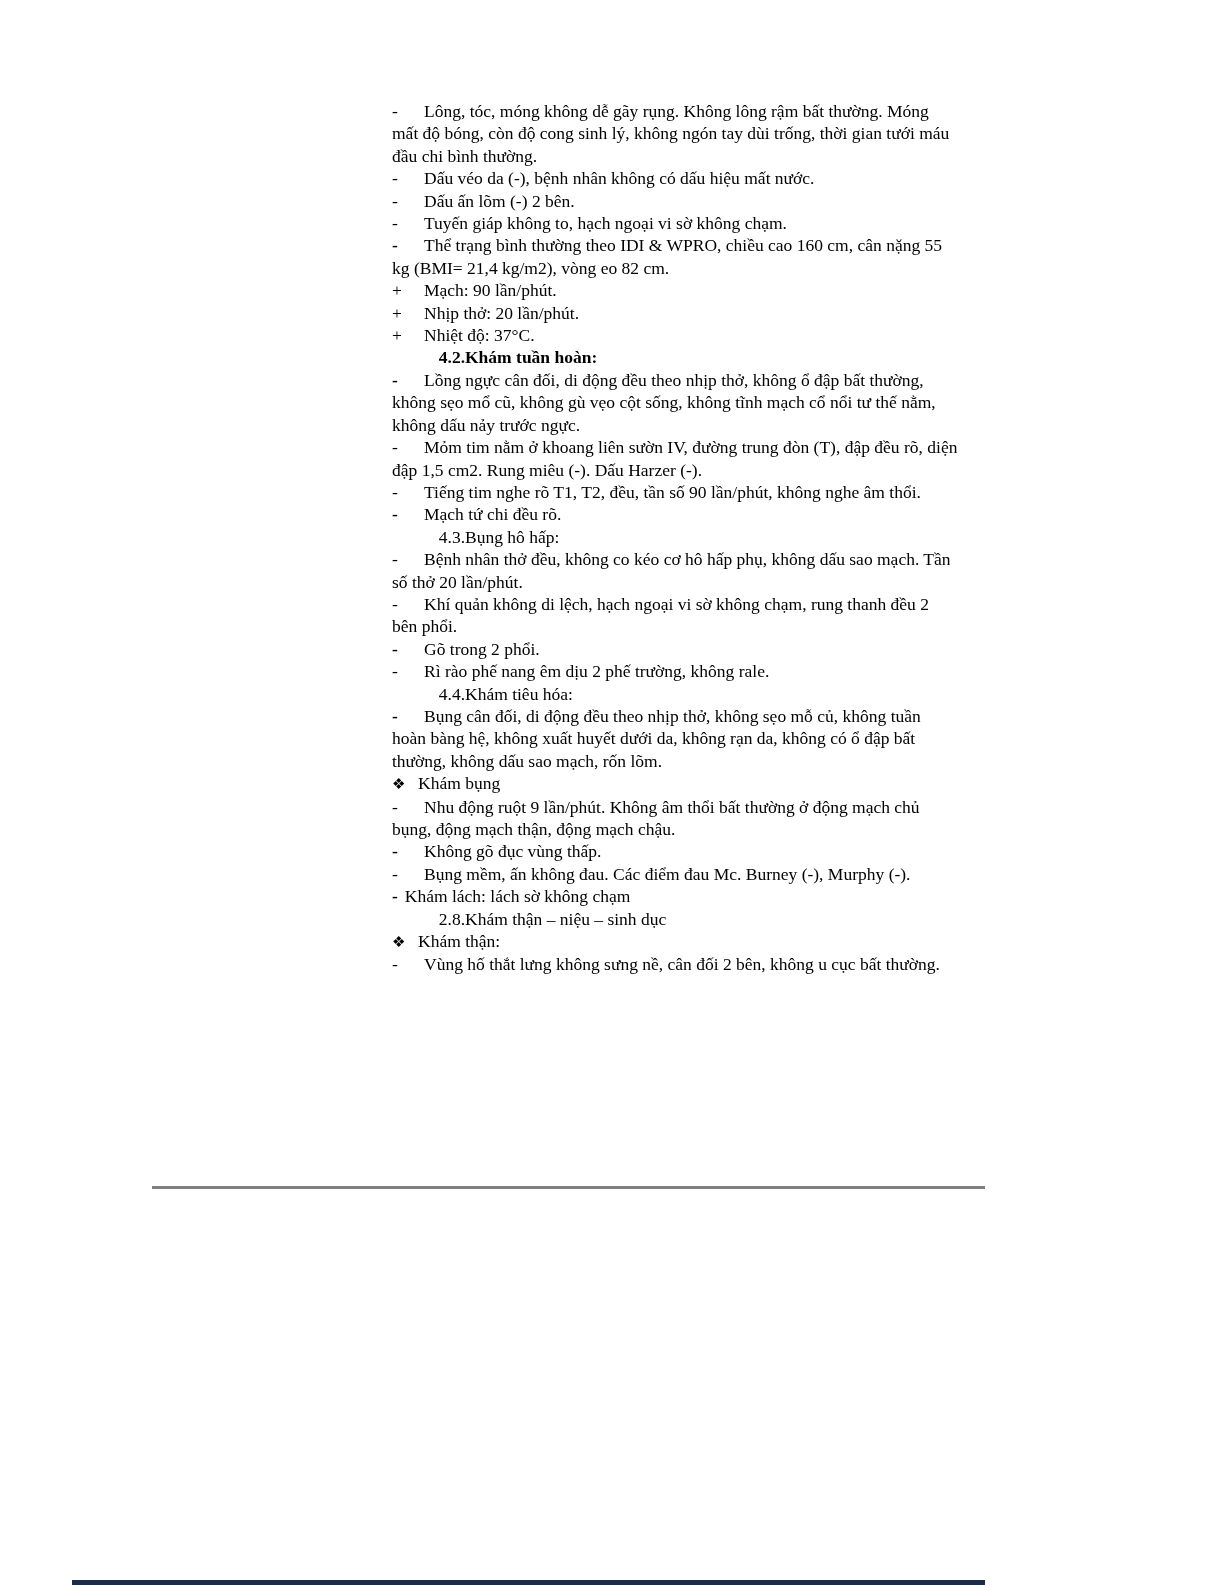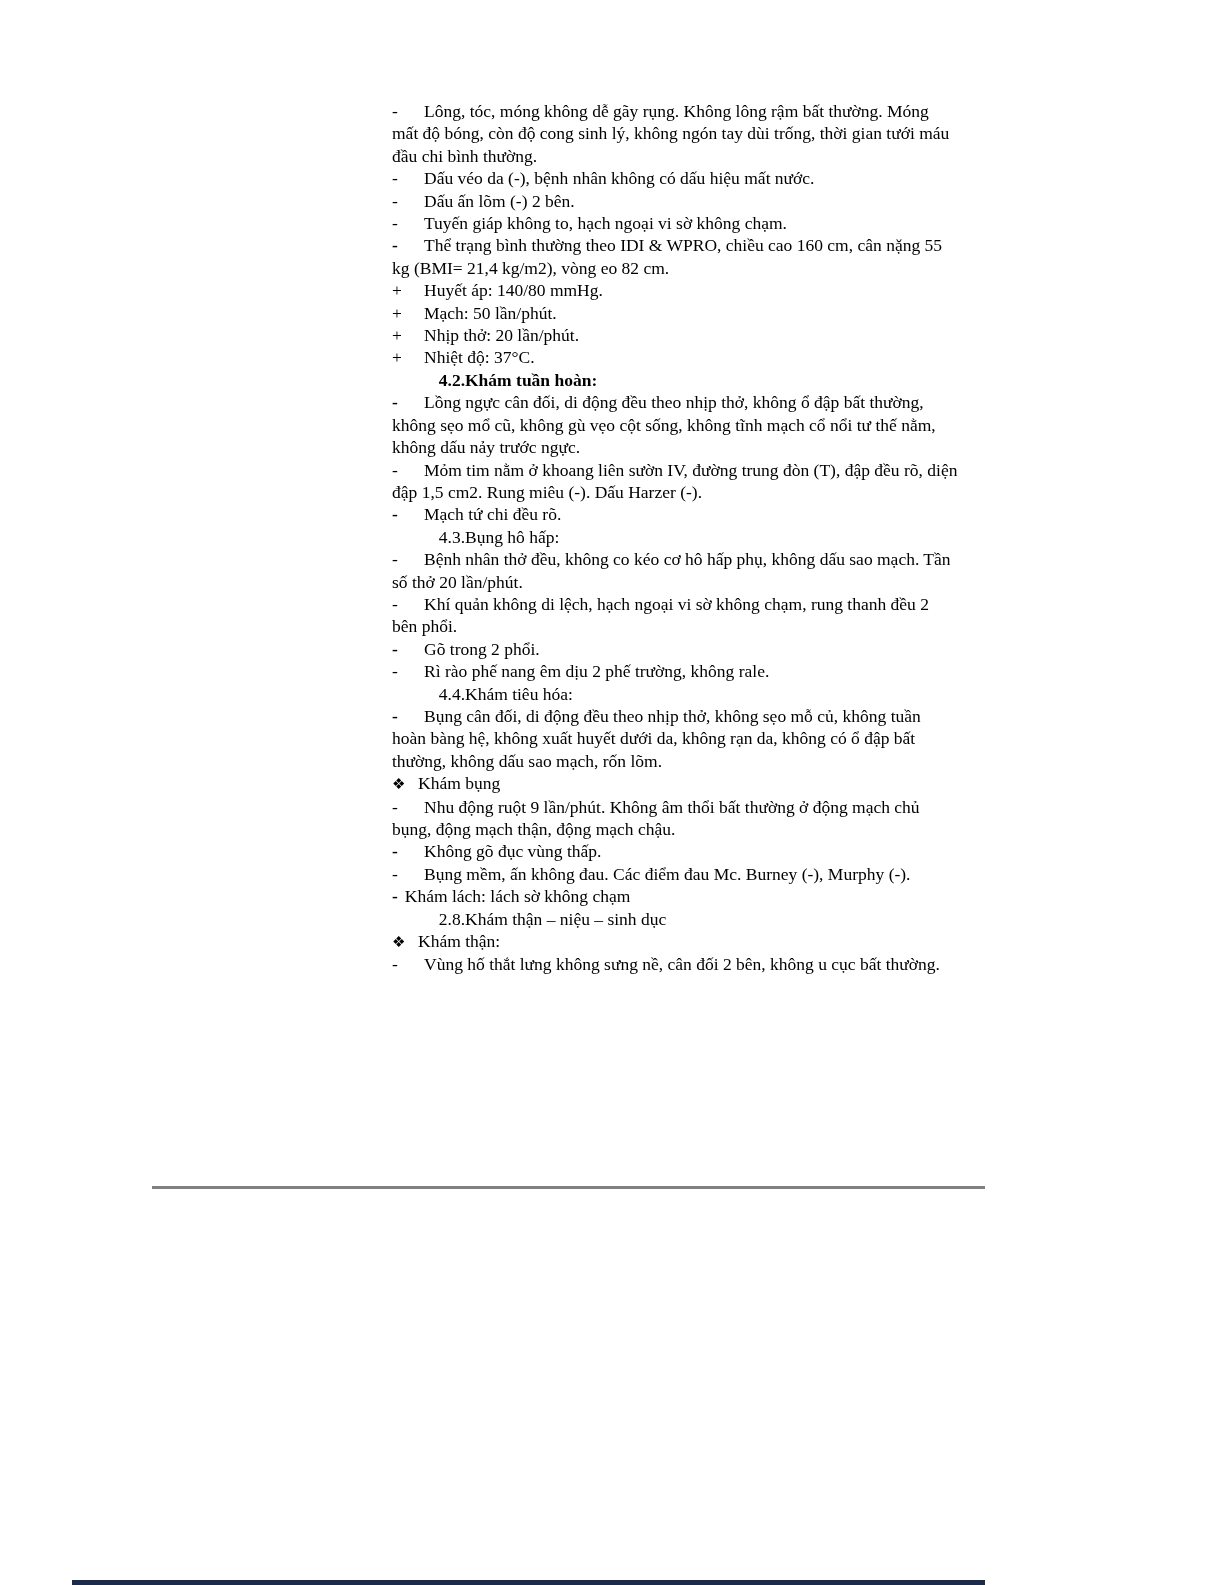--- a/index.html
+++ b/index.html
@@ -58,27 +58,27 @@
 </head>
 <body>
 
 <div class="page" style="background: rgb(255, 255, 255);">
   <div class="content" style="color: rgb(0, 0, 0);">
       <p class="para item"><span class="marker">-</span><span class="text">Lông, tóc, móng không dễ gãy rụng. Không lông rậm bất thường. Móng mất độ bóng, còn độ cong sinh lý, không ngón tay dùi trống, thời gian tưới máu đầu chi bình thường.</span></p>
       <p class="para item"><span class="marker">-</span><span class="text">Dấu véo da (-), bệnh nhân không có dấu hiệu mất nước.</span></p>
       <p class="para item"><span class="marker">-</span><span class="text">Dấu ấn lõm (-) 2 bên.</span></p>
       <p class="para item"><span class="marker">-</span><span class="text">Tuyến giáp không to, hạch ngoại vi sờ không chạm.</span></p>
       <p class="para item"><span class="marker bold">-</span><span class="text">Thể trạng bình thường theo IDI &amp; WPRO, chiều cao 160 cm, cân nặng 55 kg (BMI= 21,4 kg/m2), vòng eo 82 cm.</span></p>
-      <p class="para item"><span class="marker">+</span><span class="text">Huyết áp: 140/80 mmHg.</span></p>
-      <p class="para item"><span class="marker">+</span><span class="text">Mạch: 50 lần/phút.</span></p>
+      <p class="para item"><span class="marker">+</span><span class="text">Mạch: 90 lần/phút.</span></p>
       <p class="para item"><span class="marker">+</span><span class="text">Nhịp thở: 20 lần/phút.</span></p>
       <p class="para item"><span class="marker">+</span><span class="text">Nhiệt độ: 37°C.</span></p>
       <p class="para heading bold"><span class="marker">4.2.</span><span class="text">Khám tuần hoàn:</span></p>
       <p class="para item"><span class="marker bold">-</span><span class="text">Lồng ngực cân đối, di động đều theo nhịp thở, không ổ đập bất thường, không sẹo mổ cũ, không gù vẹo cột sống, không tĩnh mạch cổ nổi tư thế nằm, không dấu nảy trước ngực.</span></p>
       <p class="para item"><span class="marker">-</span><span class="text">Mỏm tim nằm ở khoang liên sườn IV, đường trung đòn (T), đập đều rõ, diện đập 1,5 cm2. Rung miêu (-). Dấu Harzer (-).</span></p>
+      <p class="para item"><span class="marker">-</span><span class="text">Tiếng tim nghe rõ T1, T2, đều, tần số 90 lần/phút, không nghe âm thổi.</span></p>
       <p class="para item"><span class="marker bold">-</span><span class="text">Mạch tứ chi đều rõ.</span></p>
       <p class="para heading"><span class="marker">4.3.</span><span class="text">Bụng hô hấp:</span></p>
       <p class="para item"><span class="marker">-</span><span class="text">Bệnh nhân thở đều, không co kéo cơ hô hấp phụ, không dấu sao mạch. Tần số thở 20 lần/phút.</span></p>
       <p class="para item"><span class="marker">-</span><span class="text">Khí quản không di lệch, hạch ngoại vi sờ không chạm, rung thanh đều 2 bên phổi.</span></p>
       <p class="para item"><span class="marker bold">-</span><span class="text">Gõ trong 2 phổi.</span></p>
       <p class="para item"><span class="marker">-</span><span class="text">Rì rào phế nang êm dịu 2 phế trường, không rale.</span></p>
       <p class="para heading"><span class="marker">4.4.</span><span class="text">Khám tiêu hóa:</span></p>
       <p class="para item"><span class="marker bold">-</span><span class="text">Bụng cân đối, di động đều theo nhịp thở, không sẹo mỗ củ, không tuần hoàn bàng hệ, không xuất huyết dưới da, không rạn da, không có ổ đập bất thường, không dấu sao mạch, rốn lõm.</span></p>
       <p class="para diamond"><span class="marker">❖</span><span class="text">Khám bụng</span></p>
       <p class="para item"><span class="marker">-</span><span class="text">Nhu động ruột 9 lần/phút. Không âm thổi bất thường ở động mạch chủ bụng, động mạch thận, động mạch chậu.</span></p>

